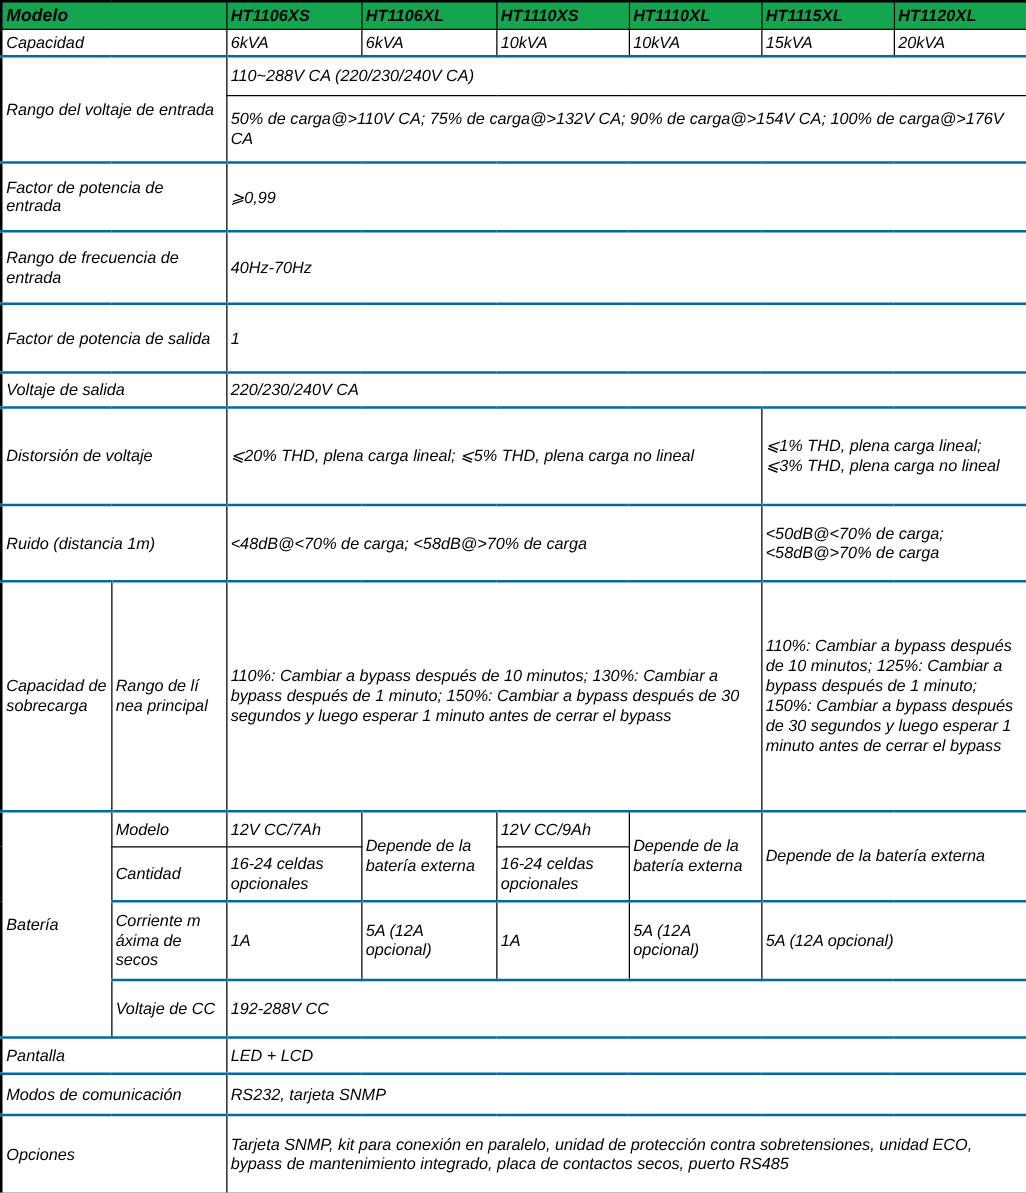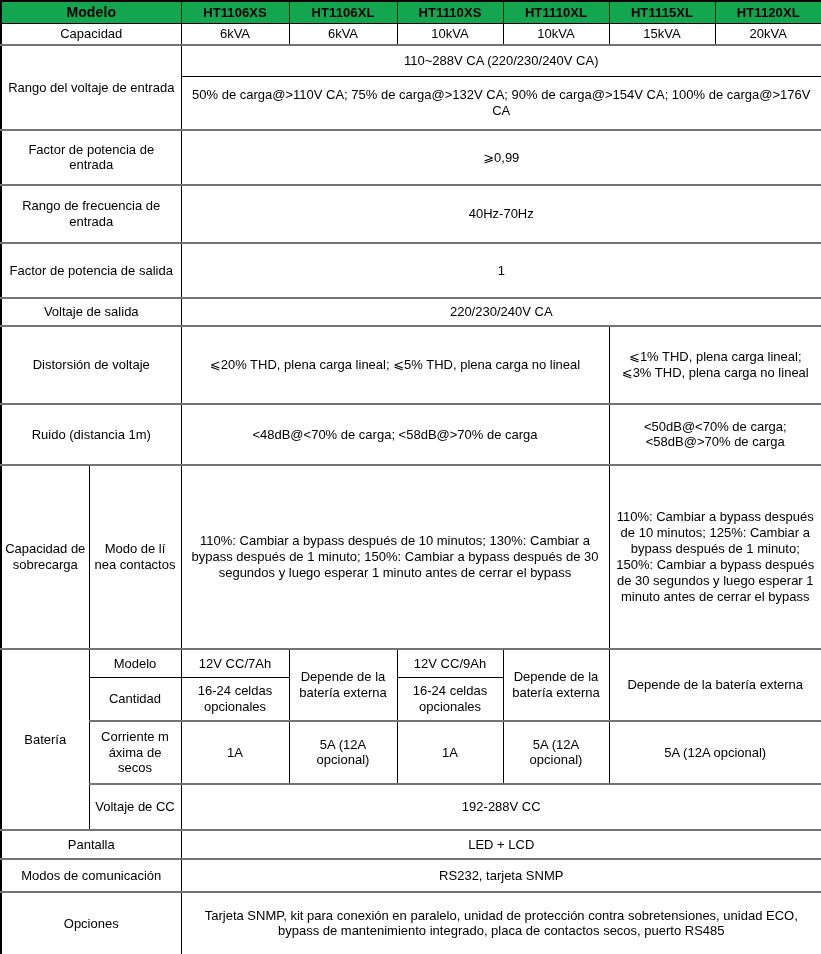--- a/index.html
+++ b/index.html
@@ -18,32 +18,33 @@
     overflow: hidden;
   }
   table.spec {
     width: 821px;
     border-collapse: collapse;
     table-layout: fixed;
     border: 2px solid #000;
   }
   table.spec td, table.spec th {
     border: 1px solid #000;
-    text-align: center;
+    text-align: left;
     vertical-align: middle;
     font-size: 13px;
     line-height: 1.22;
     padding: 2px 3px;
     word-wrap: break-word;
     overflow-wrap: break-word;
+    font-style: italic;
   }
   
   table.spec tr.thick-top > td,
   table.spec tr.thick-top > th {
-    border-top: 2px solid #737373;
+    border-top: 2px solid #0369a1;
   }
   td.lbl, th.lbl {
     border-right: 2px solid #000;
   }
   td.sub-lbl {
     border-right: 2px solid #000;
   }
   td.grp-lbl {
     border-right: 2px solid #000;
   }
@@ -139,21 +140,21 @@
     </tr>
 
     <tr class="thick-top">
       <td class="lbl" colspan="2" style="height:55px">Ruido (distancia 1m)</td>
       <td class="wide" colspan="4">&lt;48dB@&lt;70% de carga; &lt;58dB@&gt;70% de carga</td>
       <td class="small" colspan="2">&lt;50dB@&lt;70% de carga; &lt;58dB@&gt;70% de carga</td>
     </tr>
 
     <tr class="thick-top">
       <td class="grp-lbl" style="height:178px">Capacidad de sobrecarga</td>
-      <td class="sub-lbl">Modo de lí nea contactos</td>
+      <td class="sub-lbl">Rango de lí nea principal</td>
       <td class="wide" colspan="4">110%: Cambiar a bypass después de 10 minutos; 130%: Cambiar a bypass después de 1 minuto; 150%: Cambiar a bypass después de 30 segundos y luego esperar 1 minuto antes de cerrar el bypass</td>
       <td class="small" colspan="2">110%: Cambiar a bypass después de 10 minutos; 125%: Cambiar a bypass después de 1 minuto; 150%: Cambiar a bypass después de 30 segundos y luego esperar 1 minuto antes de cerrar el bypass</td>
     </tr>
 
     <tr class="thick-top">
       <td class="grp-lbl" rowspan="4">Batería</td>
       <td class="sub-lbl" style="height:23px">Modelo</td>
       <td>12V CC/7Ah</td>
       <td class="small" rowspan="2">Depende de la batería externa</td>
       <td>12V CC/9Ah</td>

